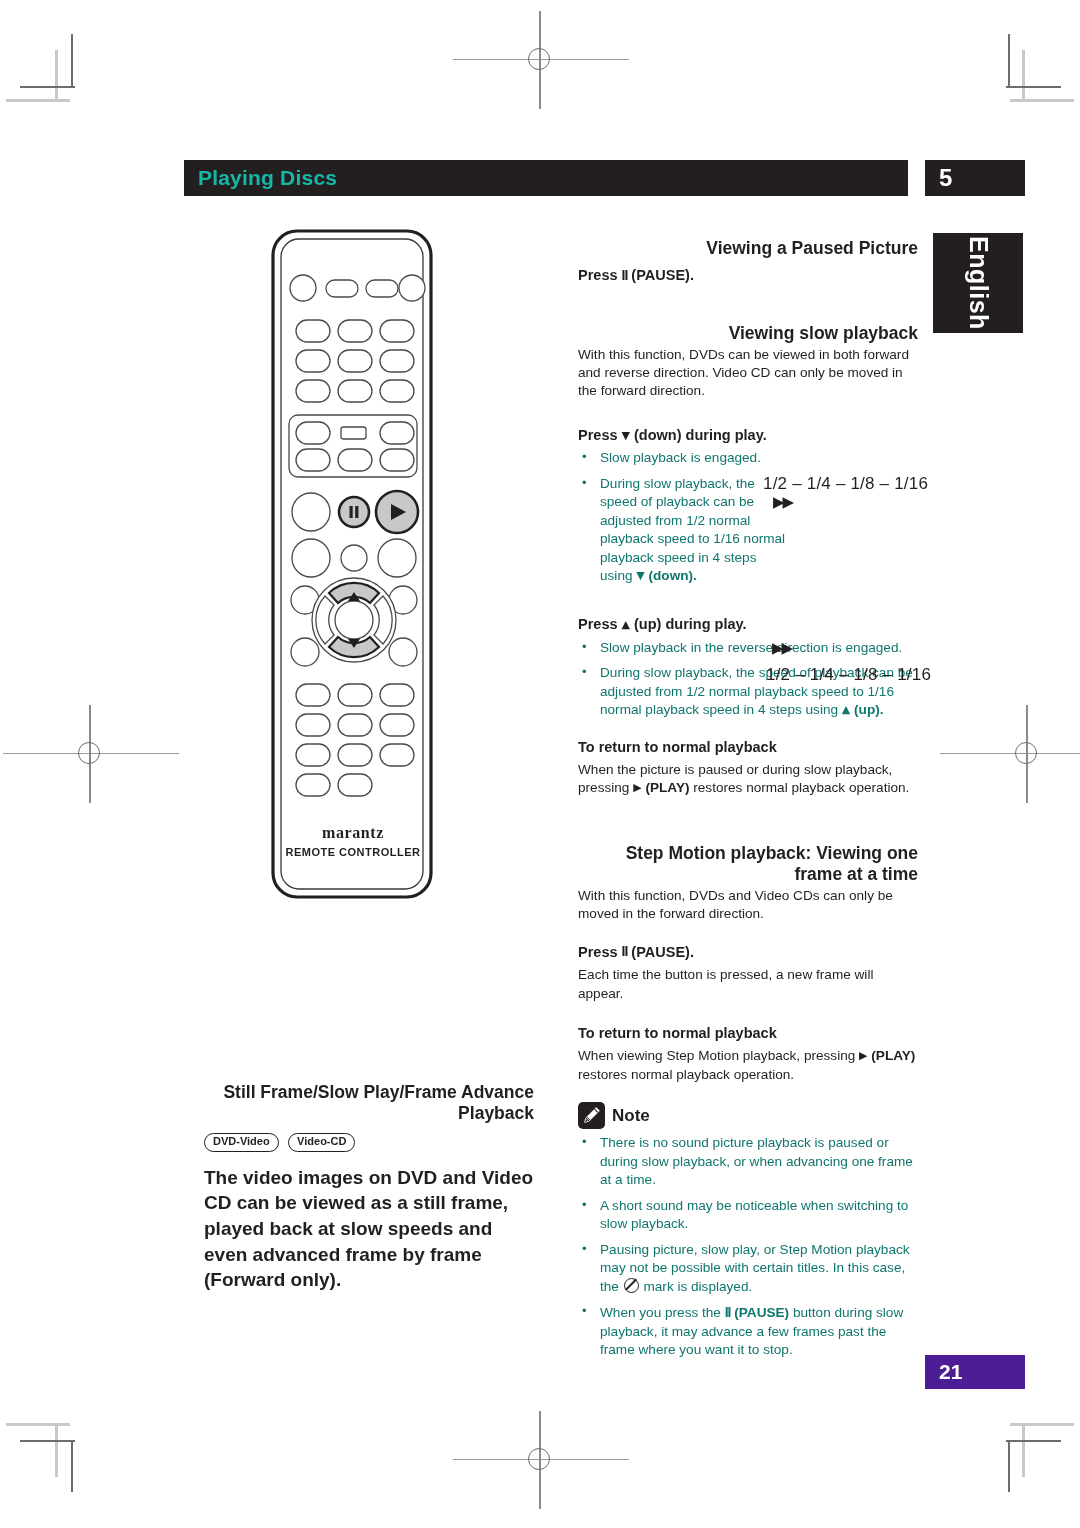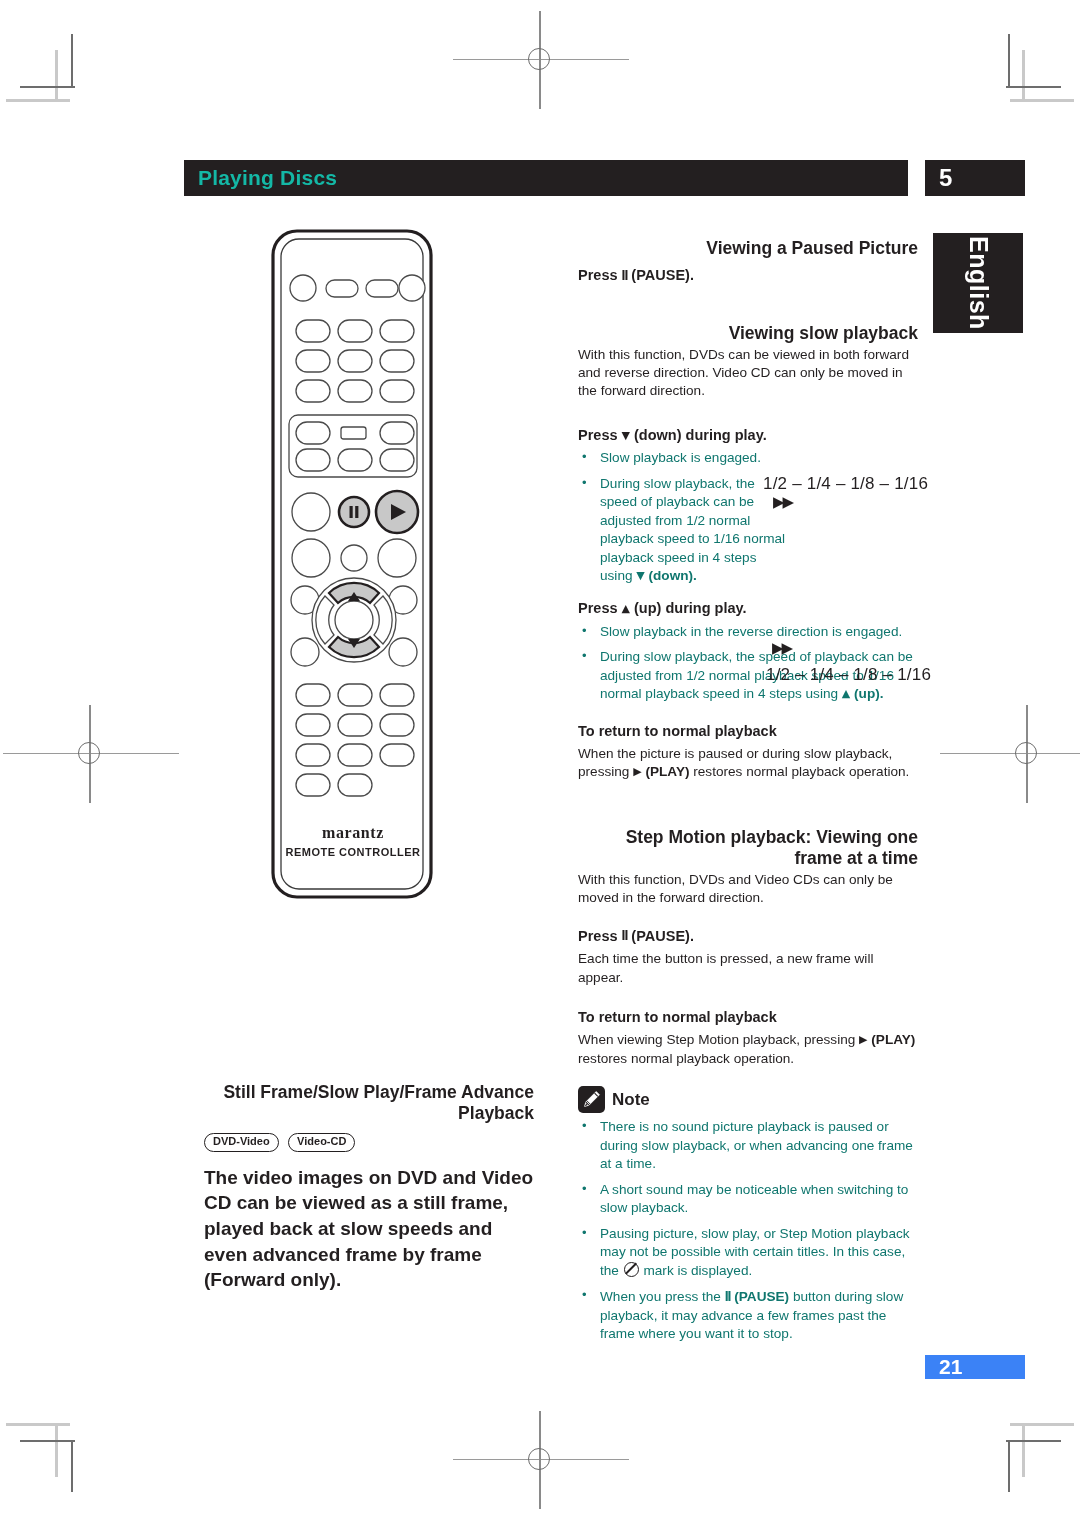--- a/index.html
+++ b/index.html
@@ -239,22 +239,22 @@
     left: 50%; top: -2px;
     width: 1.8px; height: 15px;
     background: #231f20;
     transform: translateX(-50%) rotate(45deg);
   }
 
   
   .page-num {
     position: absolute;
     left: 925px; top: 1355px;
-    width: 100px; height: 24px;
-    background: #3b82f6;
+    width: 100px; height: 34px;
+    background: #4c1d95;
   }
   .page-num span {
     position: absolute;
     left: 14px; top: 50%;
     transform: translateY(-50%);
     color: #ffffff;
     font-size: 21px;
     font-weight: bold;
   }
 
@@ -445,21 +445,21 @@
     <h3 class="sub">
       <span>Press </span><span class="tri-down gly">▼</span><span> (down) during play.</span>
     </h3>
     <ul class="bullets">
       <li>Slow playback is engaged.</li>
       <li style="width:192px;">
         <span>During slow playback, the speed of playback can be adjusted from 1/2 normal playback speed to 1/16 normal playback speed in 4 steps using </span><span class="tri-down gly">▼</span><b> (down).</b>
       </li>
     </ul>
 
-    <h3 class="sub" style="margin-top:14px;">
+    <h3 class="sub" style="margin-top:30px;">
       <span>Press </span><span class="tri-up gly">▲</span><span> (up) during play.</span>
     </h3>
     <ul class="bullets">
       <li>Slow playback in the reverse direction is engaged.</li>
       <li>
         <span>During slow playback, the speed of playback can be adjusted from 1/2 normal playback speed to 1/16 normal playback speed in 4 steps using </span><span class="tri-up gly">▲</span><b> (up).</b>
       </li>
     </ul>
 
     <div style="height:8px;"></div>

